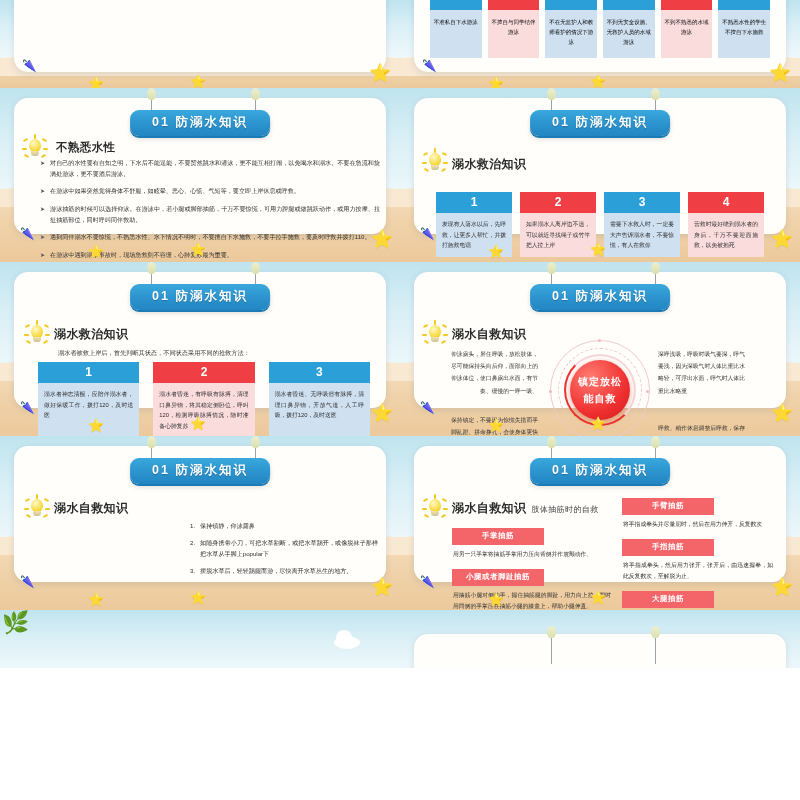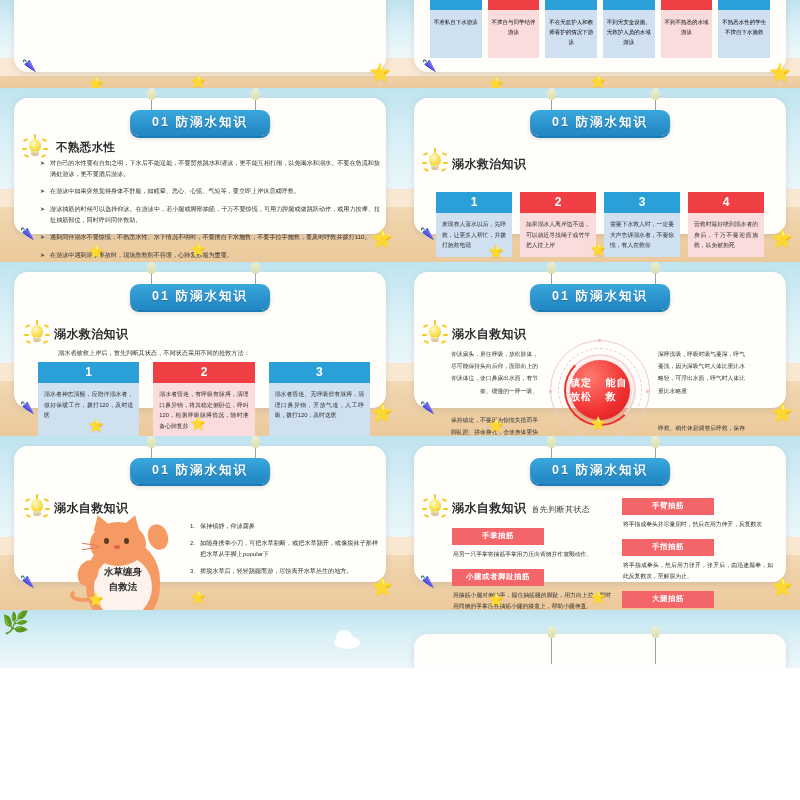--- a/index.html
+++ b/index.html
@@ -116,21 +116,21 @@
 
   
   .circ{ position:absolute; left:150px; top:78px; width:100px;height:100px;}
   .circ .o1{position:absolute;inset:0;border:1px solid #f0c9cd;border-radius:50%;}
   .circ .o2{position:absolute;inset:8px;border:1px dashed #edc3c7;border-radius:50%;}
   .circ .o3{position:absolute;inset:14px;border:2px solid #f5d8db;border-radius:50%;
     border-left-color:#e33; border-bottom-color:#e33;}
   .circ .core{position:absolute;inset:20px;border-radius:50%;
     background:radial-gradient(circle at 34% 28%,#ff7a70,#ef2f2f 62%,#cf1c1c 100%);
     box-shadow:0 2px 6px rgba(200,40,40,.4);
-    display:flex;flex-direction:row;align-items:center;justify-content:center;gap:3px;}
+    display:flex;flex-direction:column;align-items:center;justify-content:center;gap:3px;}
   .circ .core span{color:#fff;font-weight:bold;font-size:10px;letter-spacing:1px;}
   .circ b.dot{position:absolute;width:3px;height:3px;border-radius:50%;background:#f3b7bc;}
   .sidetxt{ position:absolute; font-size:5.8px; line-height:2.1; color:#333; width:92px;}
 
   
   .cat{ position:absolute; left:62px; top:78px; width:120px;height:118px;}
   .cat .body{position:absolute;left:24px;top:26px;width:74px;height:84px;border-radius:48% 48% 44% 44%;
     background:#f59a63;}
   .cat .belly{position:absolute;left:32px;top:42px;width:58px;height:62px;border-radius:50%;
     background:#fdf3ec;}
@@ -466,41 +466,20 @@
           <i class="r3"></i>
           <i class="r4"></i>
           <i class="r5"></i>
           <i class="r6"></i>
           <i class="r7"></i>
         <div class="glass"></div>
           <div class="base"></div>
       </div>
       <div class="sec-head" style="left:54px;top:64px;font-size:12px">溺水自救知识</div>
 
-      <div class="cat">
-        <div class="arm r"></div>
-        <div class="ear l"></div>
-          <div class="ear r"></div>
-        <div class="body"></div>
-        <div class="tail"></div>
-        <div class="leg l"></div>
-          <div class="leg r"></div>
-        <div class="belly"></div>
-        <div class="head"></div>
-        <div class="wh a"></div>
-          <div class="wh b"></div>
-        <div class="eye l"></div>
-          <div class="eye r"></div>
-          <div class="nose"></div>
-        <div class="arm l"></div>
-        <div class="lbl">
-          <span>水草缠身</span><br>
-          <span>自救法</span>
-        </div>
-      </div>
 
       <ul class="olist">
         <li>
             <span class="n">1.</span>
             <span>保持镇静，仰泳露鼻</span>
           </li>
         <li>
             <span class="n">2.</span>
             <span>如随身携带小刀，可把水草割断，或把水草踢开，或像脱袜子那样把水草从手脚上popular下</span>
           </li>
@@ -536,21 +515,21 @@
           <i class="r2"></i>
           <i class="r3"></i>
           <i class="r4"></i>
           <i class="r5"></i>
           <i class="r6"></i>
           <i class="r7"></i>
         <div class="glass"></div>
           <div class="base"></div>
       </div>
       <div class="sec-head" style="left:52px;top:64px;font-size:12px">
-        <span>溺水自救知识</span><span class="sec-sub">首先判断其状态</span>
+        <span>溺水自救知识</span><span class="sec-sub">肢体抽筋时的自救</span>
       </div>
 
       <div class="crampcol" style="left:222px;top:62px;width:152px">
         <div class="cramp-hd" style="width:92px">手臂抽筋</div>
         <div class="cramp-bd">将手指成拳头并尽量屈时，然后在用力伸开，反复数次</div>
         <div class="cramp-hd" style="width:92px">手指抽筋</div>
         <div class="cramp-bd">将手指成拳头，然后用力张开，张开后，由迅速握拳，如此反复数次，至解脱为止。</div>
         <div class="cramp-hd" style="width:92px">大腿抽筋</div>
         <div class="cramp-bd">使抽筋的大腿与身体成直角并弯曲膝关节，然后用两手抱着小腿，用力使它贴在大腿上并作震颤动作，随机向前伸直。</div>
       </div>

